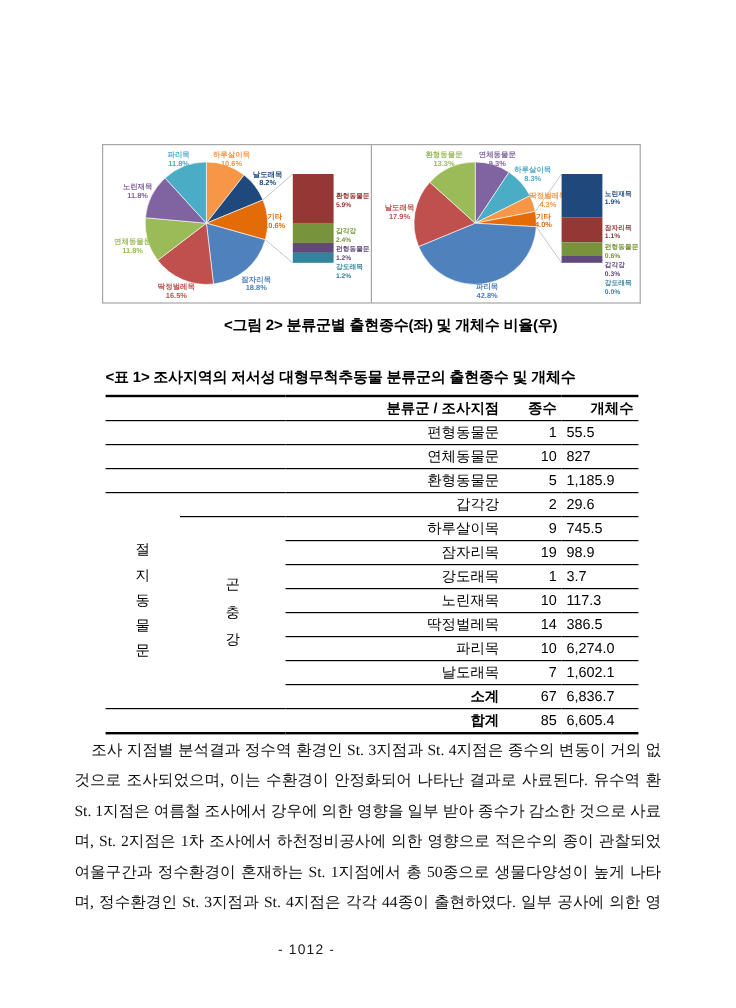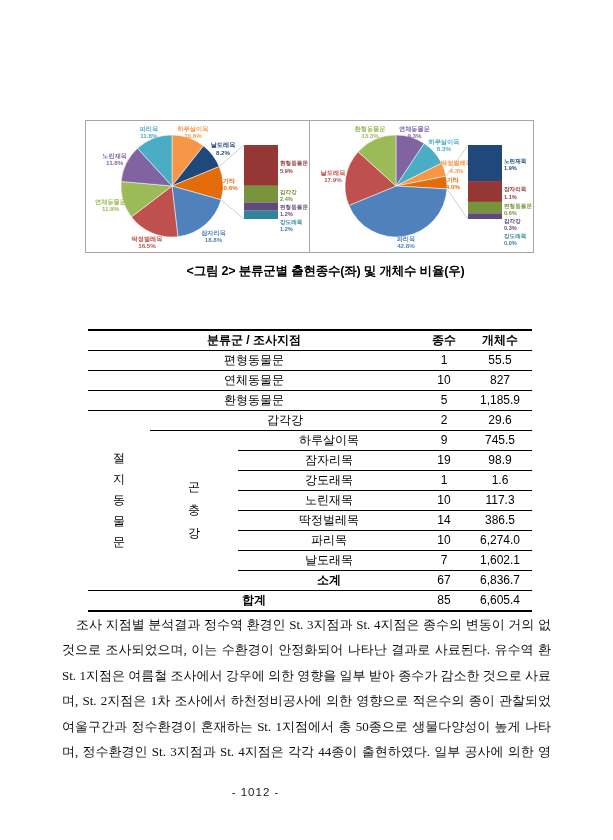--- a/index.html
+++ b/index.html
@@ -14,22 +14,22 @@
 
   .figure-caption{position:absolute;top:263px;left:0;width:613px;text-align:center;
     font-size:12.5px;font-weight:bold;letter-spacing:-0.2px;padding-left:19px;}
 
   .table-caption{position:absolute;top:306px;left:88px;font-size:12.5px;font-weight:bold;letter-spacing:-0.2px;}
 
   
   table.taxa{position:absolute;top:329px;left:88px;border-collapse:collapse;
     border-top:2px solid #000;border-bottom:2px solid #000;font-size:12px;table-layout:fixed;}
   table.taxa td{padding:2px 4px;height:15px;line-height:15px;vertical-align:middle;}
-  td.c{text-align:center;}
-  td.r{text-align:center;padding-right:6px;}
+  td.c{text-align:right;}
+  td.r{text-align:left;padding-right:6px;}
   td.b{font-weight:bold;}
   td.bb{border-bottom:1px solid #000;}
   td.vg{text-align:center;vertical-align:middle;font-size:12px;}
   .vl5{line-height:21px;}
   .vl3{line-height:23px;}
 
   
   .body-text{position:absolute;top:612px;left:62px;width:489px;
     font-family:"Liberation Serif","DejaVu Serif",serif;font-size:13px;color:#101010;}
   .body-line{text-align:justify;text-align-last:justify;line-height:25.4px;height:25.4px;overflow:hidden;}
@@ -124,20 +124,21 @@
           <text x="194" y="101.61538461538463" text-anchor="start" font-size="5.6" font-weight="bold" fill="#604A7B" font-family="&quot;Liberation Sans&quot;,sans-serif">갑각강</text>
           <text x="194" y="108.81538461538463" text-anchor="start" font-size="5.6" font-weight="bold" fill="#604A7B" font-family="&quot;Liberation Sans&quot;,sans-serif">0.3%</text>
           <text x="194" y="116.61538461538463" text-anchor="start" font-size="5.6" font-weight="bold" fill="#31849B" font-family="&quot;Liberation Sans&quot;,sans-serif">강도래목</text>
           <text x="194" y="123.81538461538463" text-anchor="start" font-size="5.6" font-weight="bold" fill="#31849B" font-family="&quot;Liberation Sans&quot;,sans-serif">0.0%</text>
         </svg>
     </div>
   </div>
 
   <div class="figure-caption">&lt;그림 2&gt; 분류군별 출현종수(좌) 및 개체수 비율(우)</div>
 
+  <div class="table-caption">&lt;표 1&gt; 조사지역의 저서성 대형무척추동물 분류군의 출현종수 및 개체수</div>
 
   <table class="taxa" id="data-table">
     <colgroup>
       <col style="width:62px">
         <col style="width:88px">
         <col style="width:182px">
       <col style="width:48px">
         <col style="width:64px">
     </colgroup>
     <tbody id="table-body">
@@ -178,21 +179,21 @@
           <td class="r bb">745.5</td>
         </tr>
         <tr>
           <td class="c bb">잠자리목</td>
           <td class="c bb">19</td>
           <td class="r bb">98.9</td>
         </tr>
         <tr>
           <td class="c bb">강도래목</td>
           <td class="c bb">1</td>
-          <td class="r bb">1.6</td>
+          <td class="r bb">3.7</td>
         </tr>
         <tr>
           <td class="c bb">노린재목</td>
           <td class="c bb">10</td>
           <td class="r bb">117.3</td>
         </tr>
         <tr>
           <td class="c bb">딱정벌레목</td>
           <td class="c bb">14</td>
           <td class="r bb">386.5</td>

